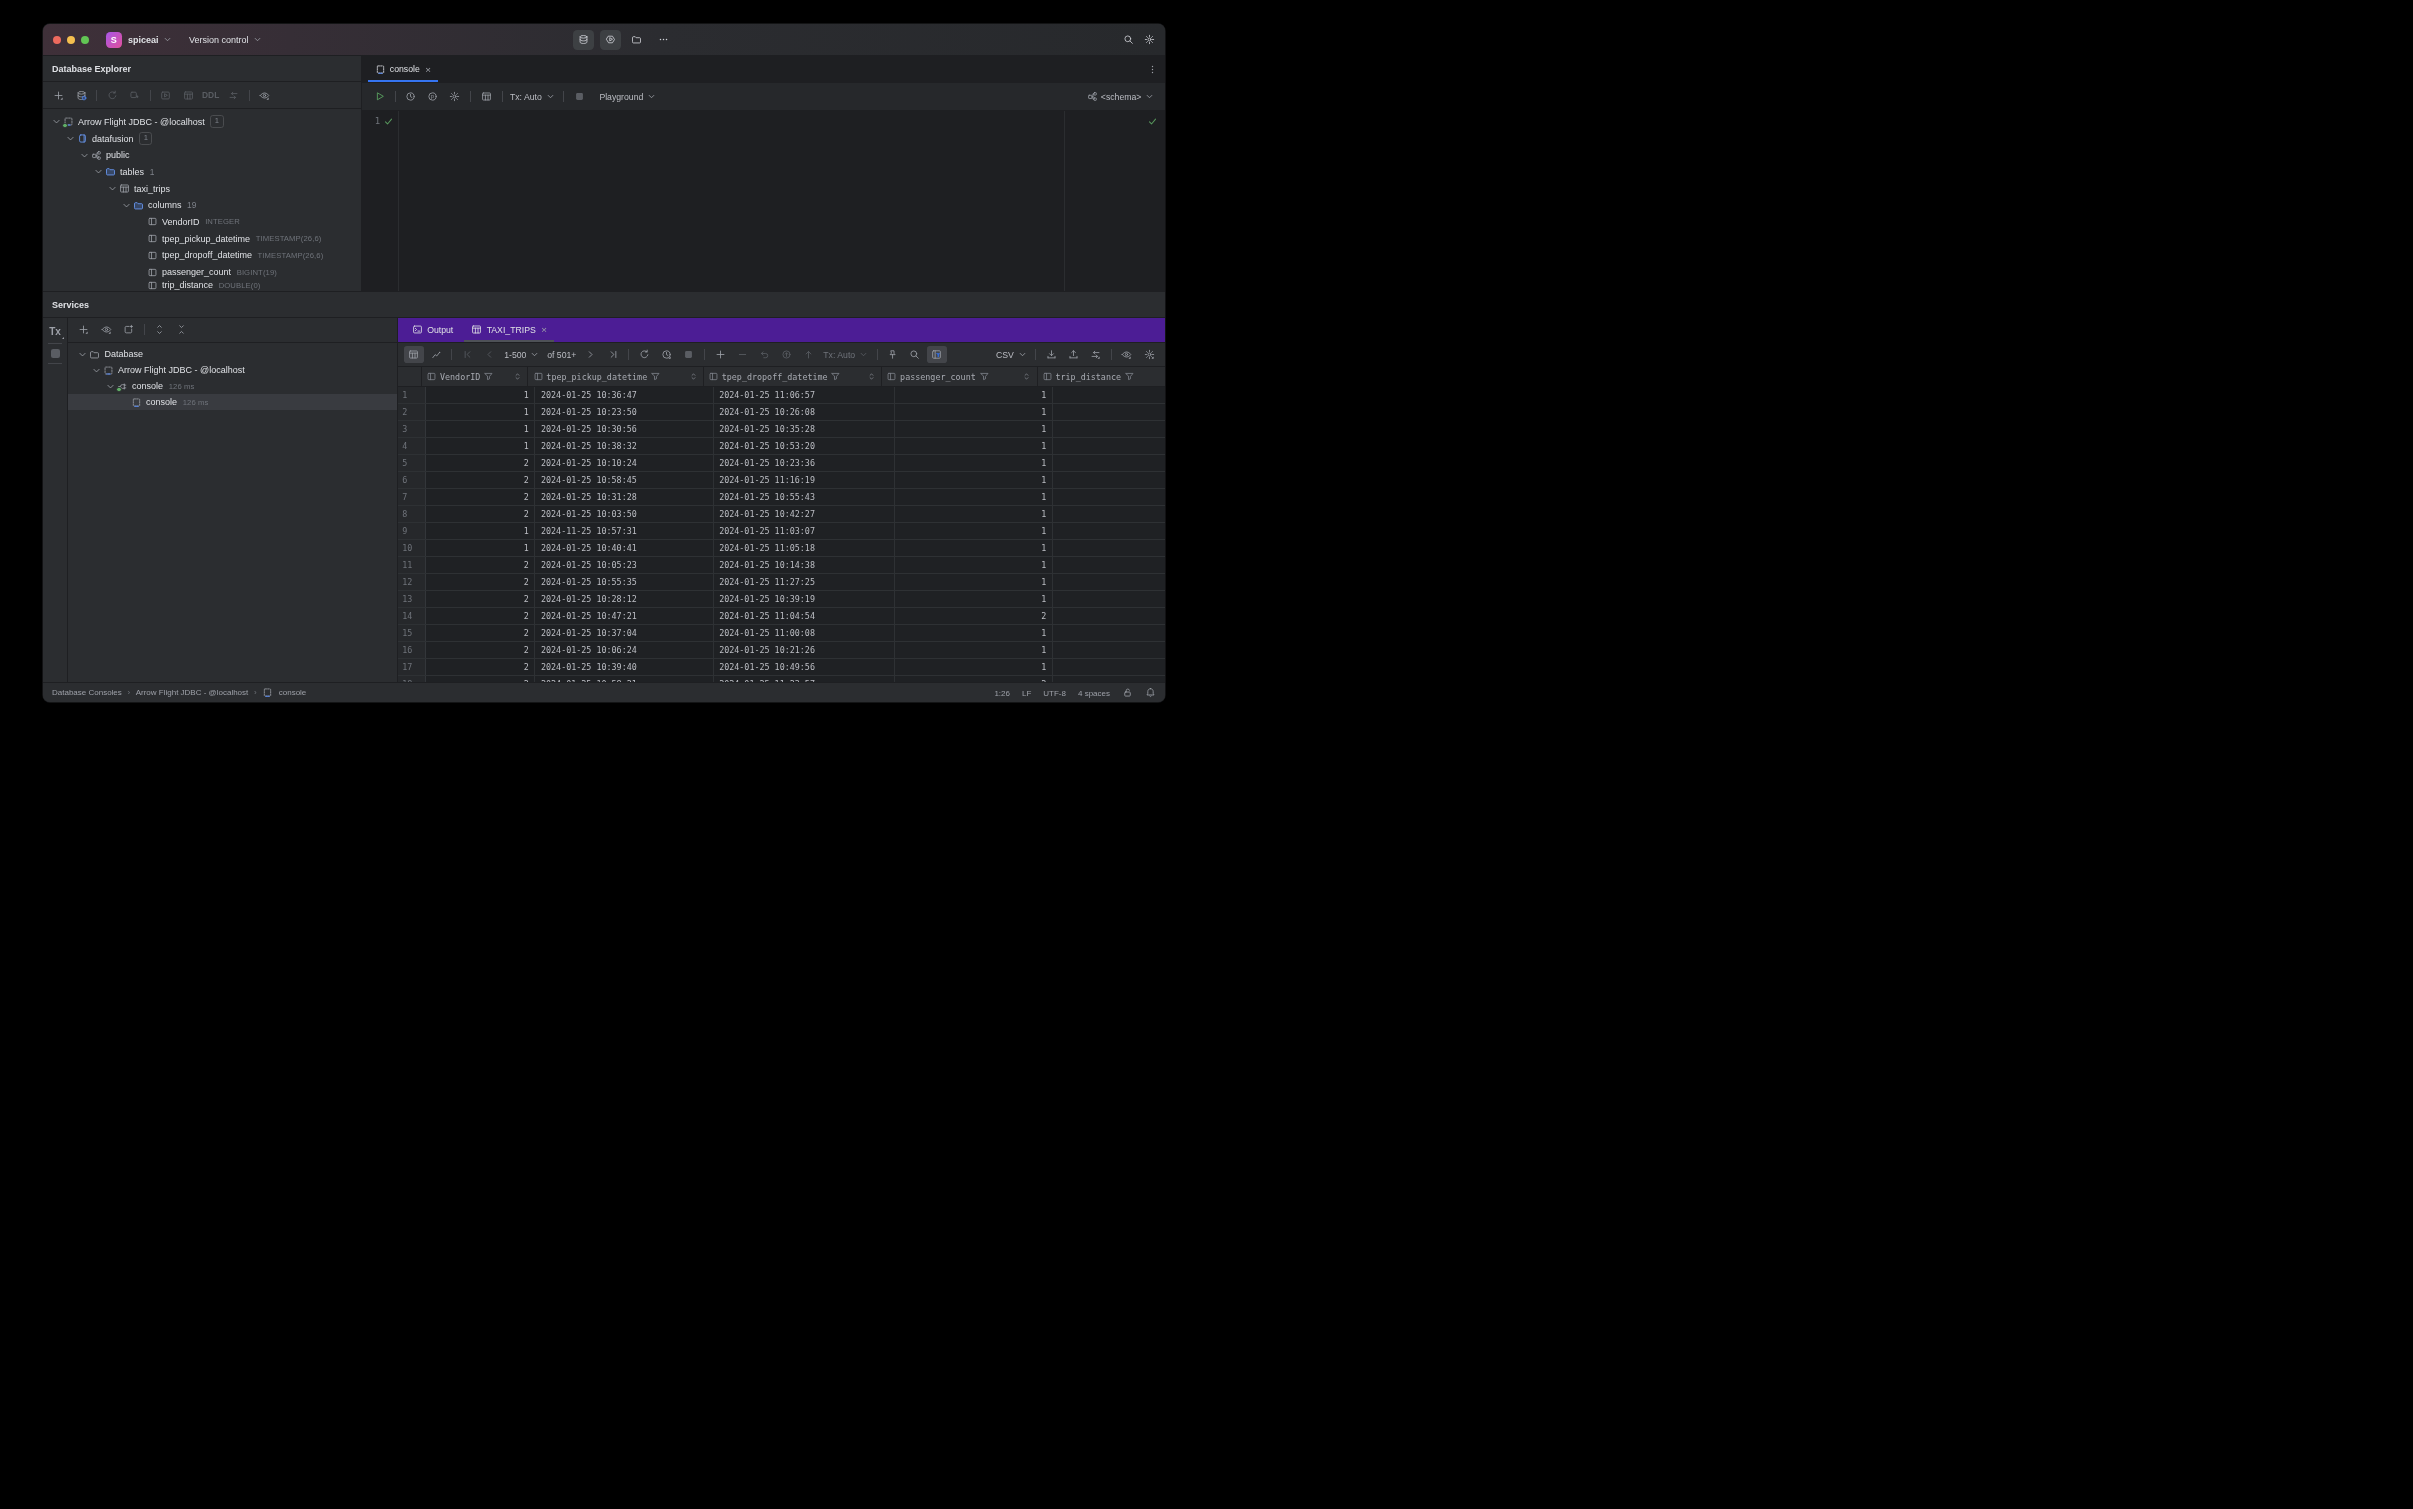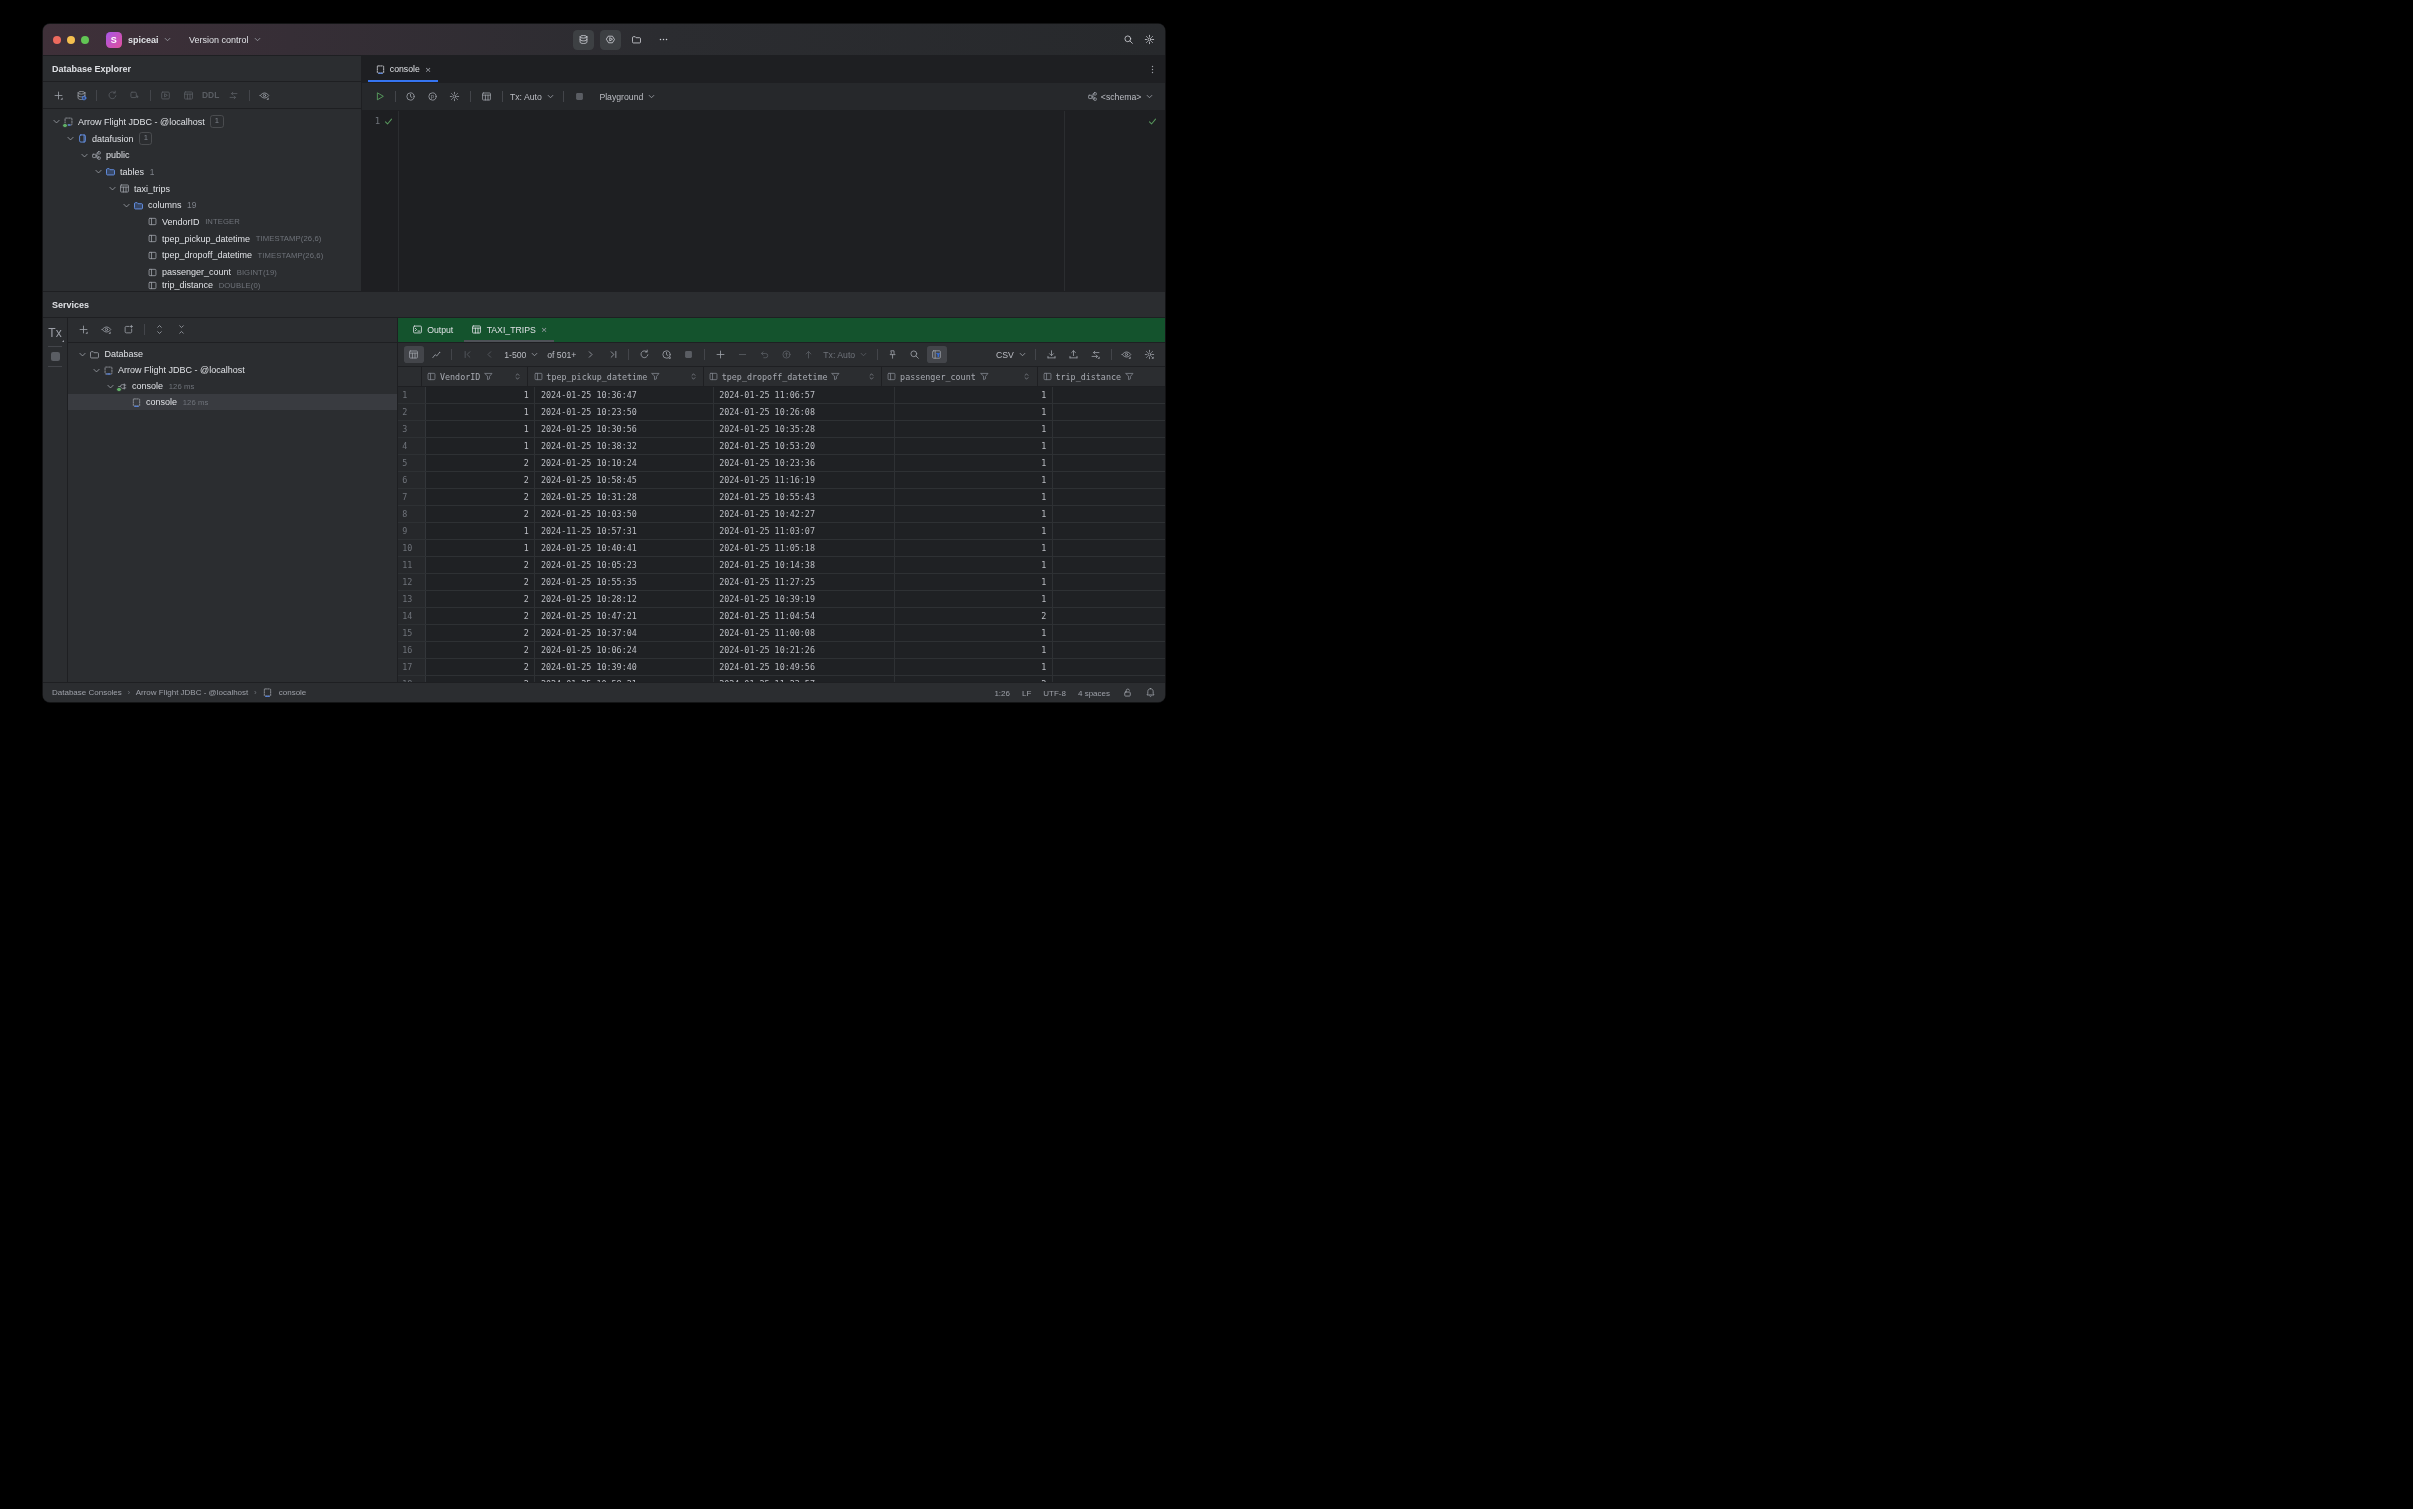--- a/index.html
+++ b/index.html
@@ -78,30 +78,30 @@
   .guide{position:absolute;top:0;bottom:0;left:702px;width:0.7px;background:#2b2d30;}
   .ed-check{position:absolute;top:5.6px;right:7px;color:#57965c;}
   
   .services{flex:1;display:flex;flex-direction:column;min-height:0;border-top:0.7px solid #1e1f22;}
   .services-header{height:24.4px;flex:none;display:flex;align-items:center;padding:0 9px;font-weight:bold;
                    background:#2b2d30;border-bottom:0.7px solid #1e1f22;}
   .services-body{flex:1;display:flex;min-height:0;}
   .side-strip{width:24px;flex:none;border-right:0.7px solid #1e1f22;background:#2b2d30;display:flex;
               flex-direction:column;align-items:center;padding-top:7px;gap:4.9px;}
   .strip-div{width:14px;height:0.7px;background:#43454a;}
-  .txmark{font-size:12px;font-weight:normal;color:#9da0a8;position:relative;padding:1.4px;}
+  .txmark{font-size:10px;font-weight:bold;color:#9da0a8;position:relative;padding:1.4px;}
   .txmark::after{content:"";position:absolute;right:-1.4px;bottom:0;border-left:2.8px solid transparent;border-bottom:2.8px solid #9da0a8;}
   .sqgray{width:9px;height:9px;border-radius:2.1px;background:#5a5d63;}
   .services-tree-pane{width:329px;flex:none;border-right:0.7px solid #1e1f22;background:#2b2d30;display:flex;flex-direction:column;}
   .services-toolbar{height:24px;flex:none;display:flex;align-items:center;gap:1.4px;padding:0 5.6px;border-bottom:0.7px solid #1e1f22;}
   .services-tree{flex:1;padding-top:3.5px;}
   .services-tree .tree-row{height:16px;}
   
   .grid-pane{flex:1;display:flex;flex-direction:column;background:#1f2124;min-width:0;}
-  .grid-tabs{height:24.4px;flex:none;display:flex;align-items:stretch;background:#14532d;padding-left:7px;
+  .grid-tabs{height:24.4px;flex:none;display:flex;align-items:stretch;background:#4c1d95;padding-left:7px;
              border-bottom:0.7px solid #1e1f22;}
   .grid-tabs .tab{font-size:8.7px;}
   .grid-toolbar{height:23px;flex:none;display:flex;align-items:center;gap:1.4px;padding:0 5.6px;background:#2b2d30;
                 border-bottom:0.7px solid #1e1f22;font-size:8.7px;}
   .grid-head{height:19px;flex:none;display:flex;background:#2b2d30;border-bottom:0.7px solid #1e1f22;
              font-family:"DejaVu Sans Mono",monospace;font-size:8.4px;color:#a8abb2;}
   .h-gutter{flex:none;border-right:0.7px solid #1e1f22;}
   .h-cell{display:flex;align-items:center;gap:2.8px;padding:0 4.2px;border-right:0.7px solid #1e1f22;overflow:hidden;flex:none;}
   .h-cell .i{color:#7e828a;flex:none;}
   .h-cell .hname{white-space:nowrap;overflow:hidden;}

